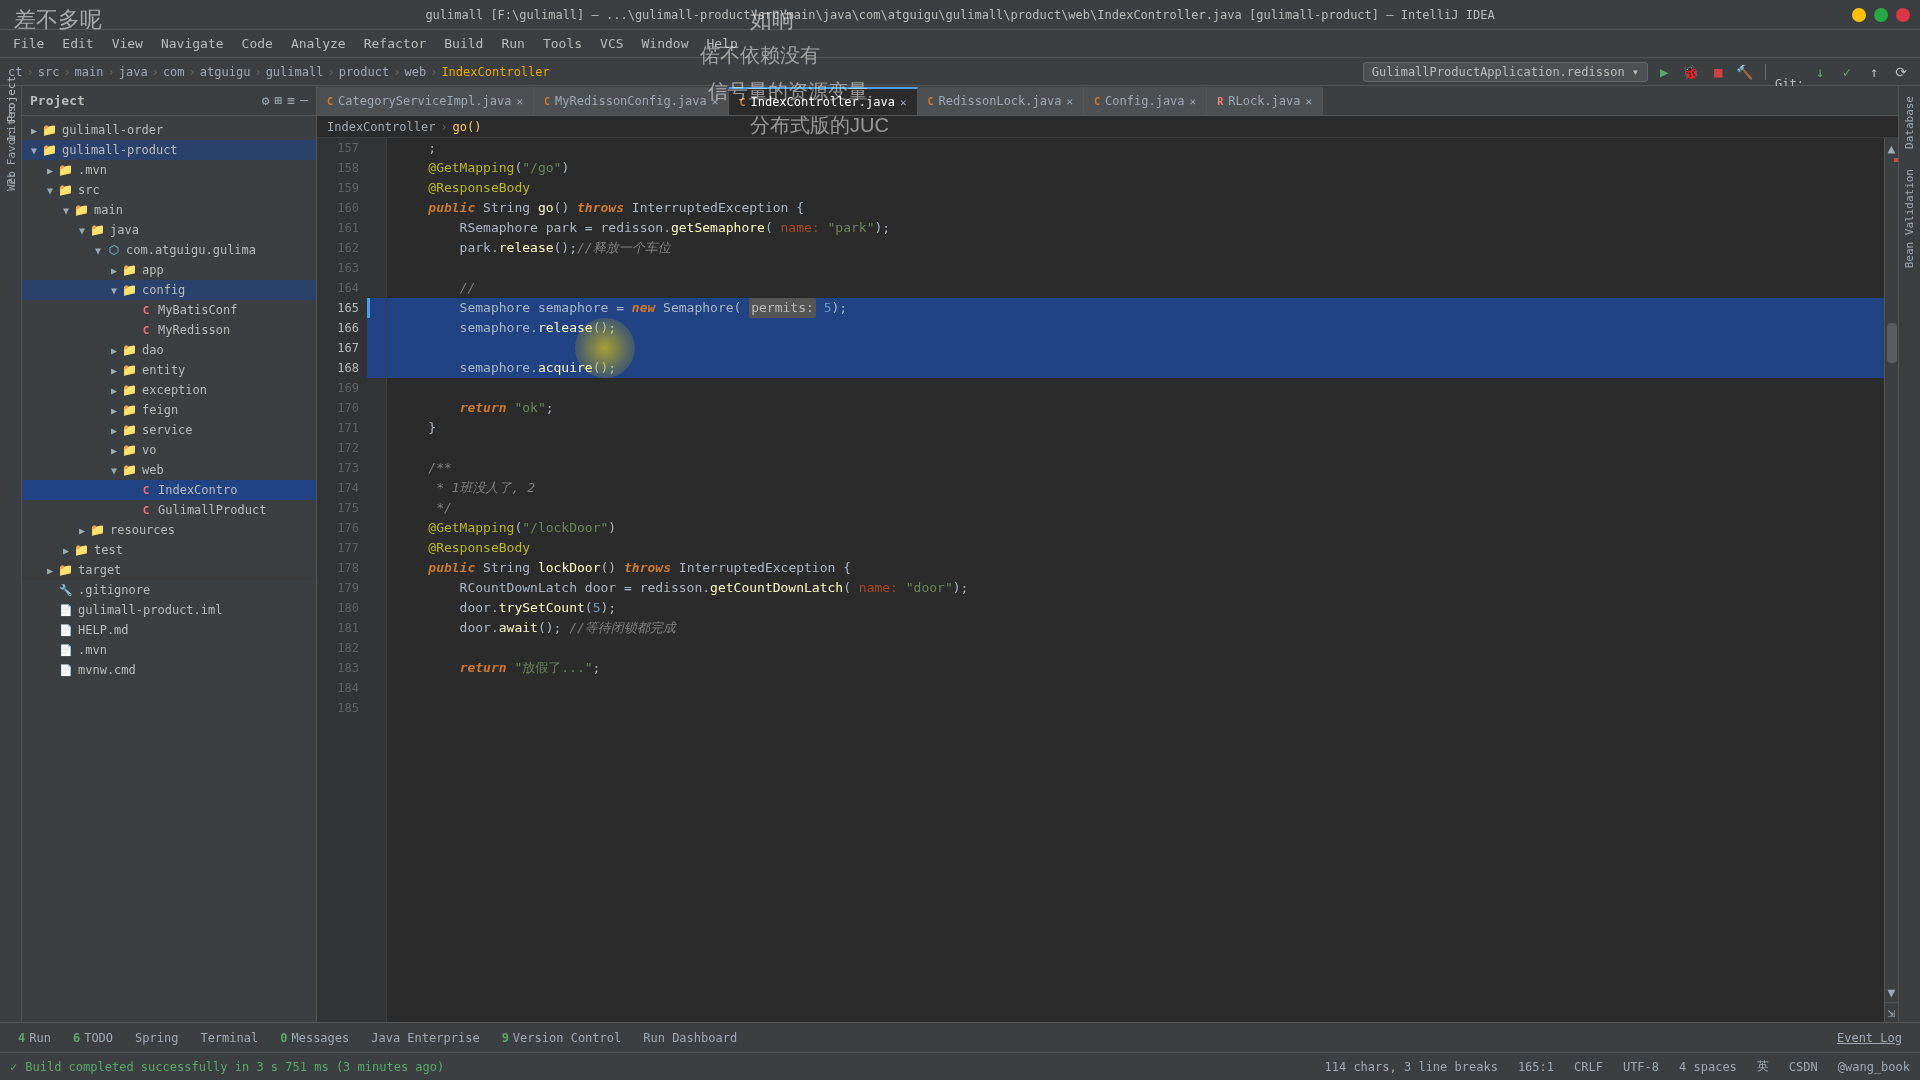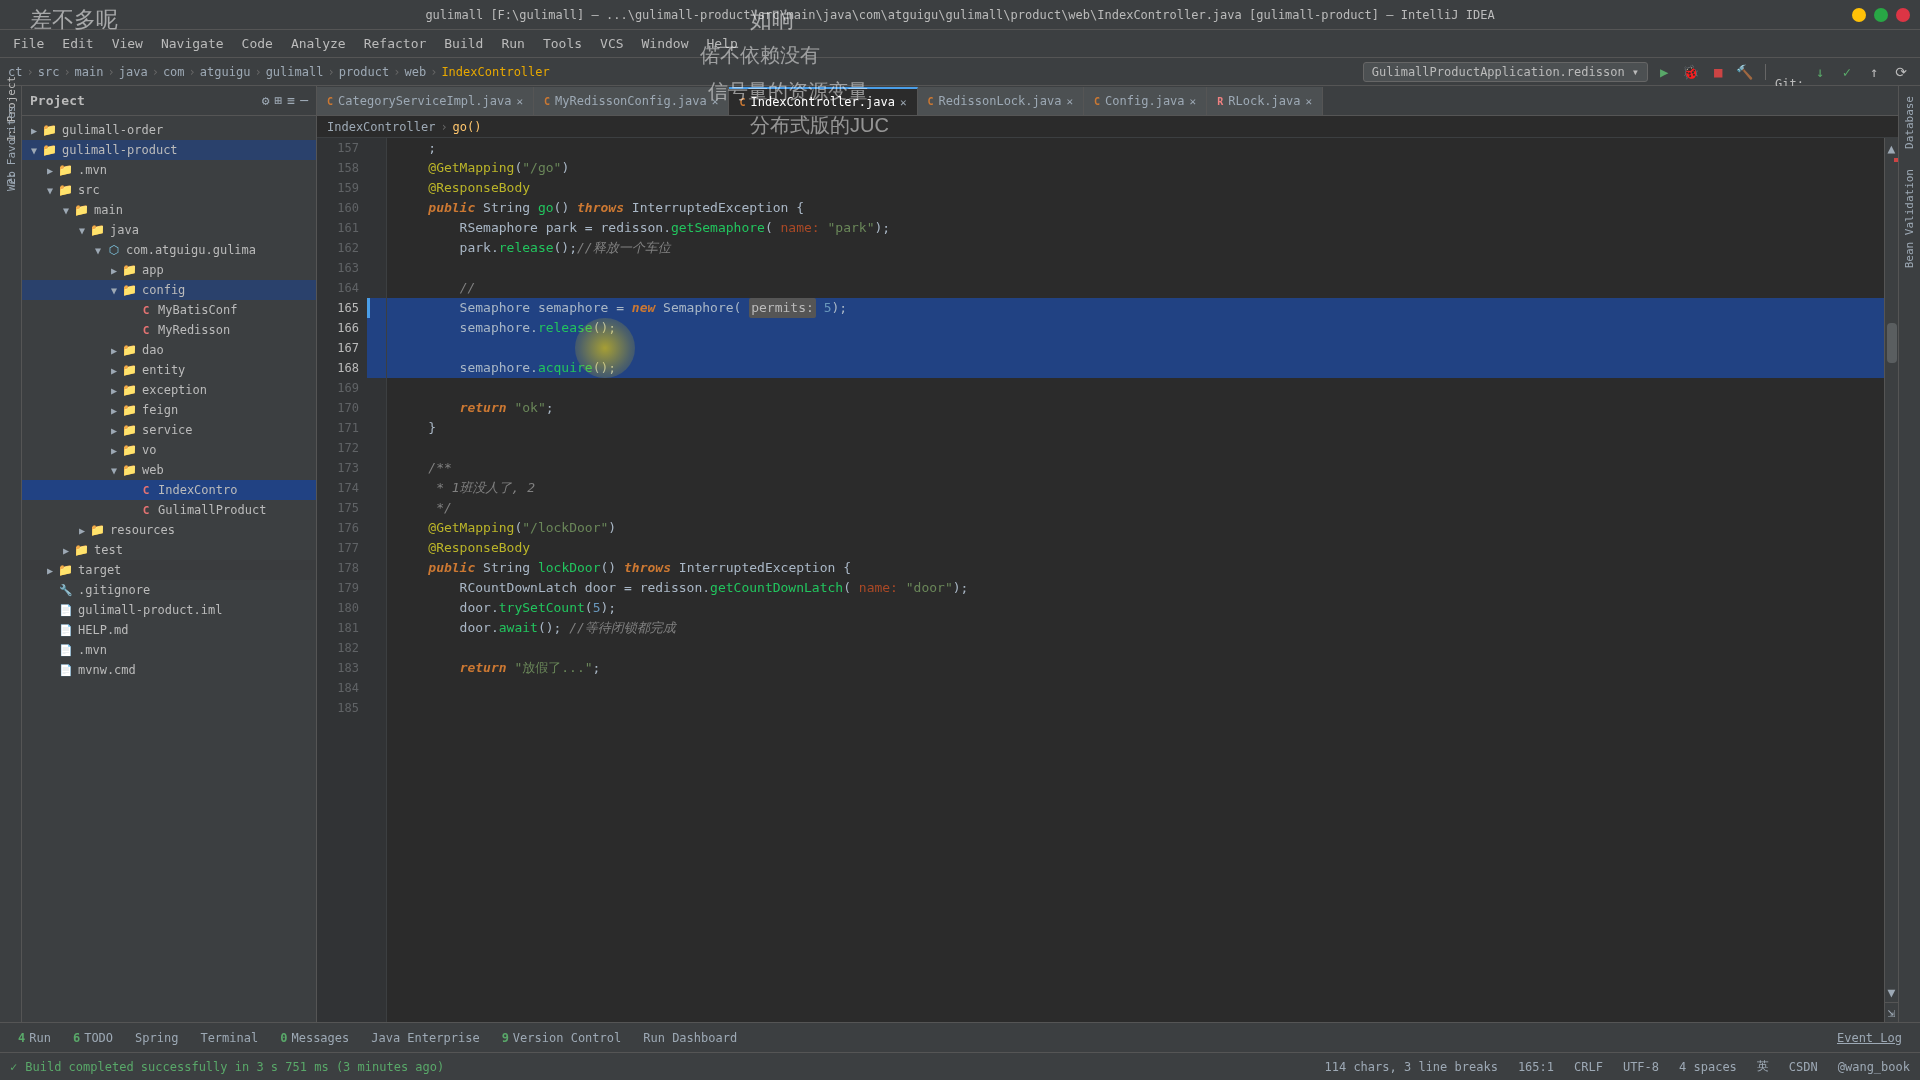--- a/index.html
+++ b/index.html
@@ -177,21 +177,21 @@
       white-space: pre;
       font-size: 13px;
     }
     .code-line.highlighted { background: #214283; }
 
     
     .kw { color: #cc7832; font-weight: bold; font-style: italic; }
     .ann { color: #bbb529; }
     .str { color: #6a8759; }
     .num { color: #6897bb; }
-    .fn { color: #22c55e; text-align: right; }
+    .fn { color: #fef9c3; text-align: right; }
     .cm { color: #808080; font-style: italic; }
     .param { color: #aa4926; }
 
     
     #status-bar {
       height: 28px;
       background: #3c3f41;
       display: flex;
       align-items: center;
       padding: 0 10px;
@@ -792,17 +792,17 @@
     <span class="status-item">165:1</span>
     <span class="status-item">CRLF</span>
     <span class="status-item">UTF-8</span>
     <span class="status-item">4 spaces</span>
     <span class="status-item">英</span>
     <span class="status-item">CSDN</span>
     <span style="color:#9da9b5;">@wang_book</span>
   </div>
 </div>
 
-<div style="position:fixed; top:5px; left:30px; z-index:999; font-size:22px; color:rgba(255,255,255,0.55); font-family:sans-serif; pointer-events:none;text-align:right;">差不多呢</div>
+<div style="position:fixed; top:5px; left:14px; z-index:999; font-size:22px; color:rgba(255,255,255,0.55); font-family:sans-serif; pointer-events:none;text-align:right;">差不多呢</div>
 <div style="position:fixed; top:5px; left:750px; z-index:999; font-size:22px; color:rgba(255,255,255,0.55); font-family:sans-serif; pointer-events:none;">如响</div>
 <div style="position:fixed; top:42px; left:700px; z-index:999; font-size:20px; color:rgba(255,255,255,0.5); font-family:sans-serif; pointer-events:none;">偌不依赖没有</div>
 <div style="position:fixed; top:78px; left:708px; z-index:999; font-size:20px; color:rgba(255,255,255,0.5); font-family:sans-serif; pointer-events:none;">信号量的资源变量</div>
 <div style="position:fixed; top:112px; left:750px; z-index:999; font-size:20px; color:rgba(255,255,255,0.5); font-family:sans-serif; pointer-events:none;">分布式版的JUC</div>
 
 </body></html>

